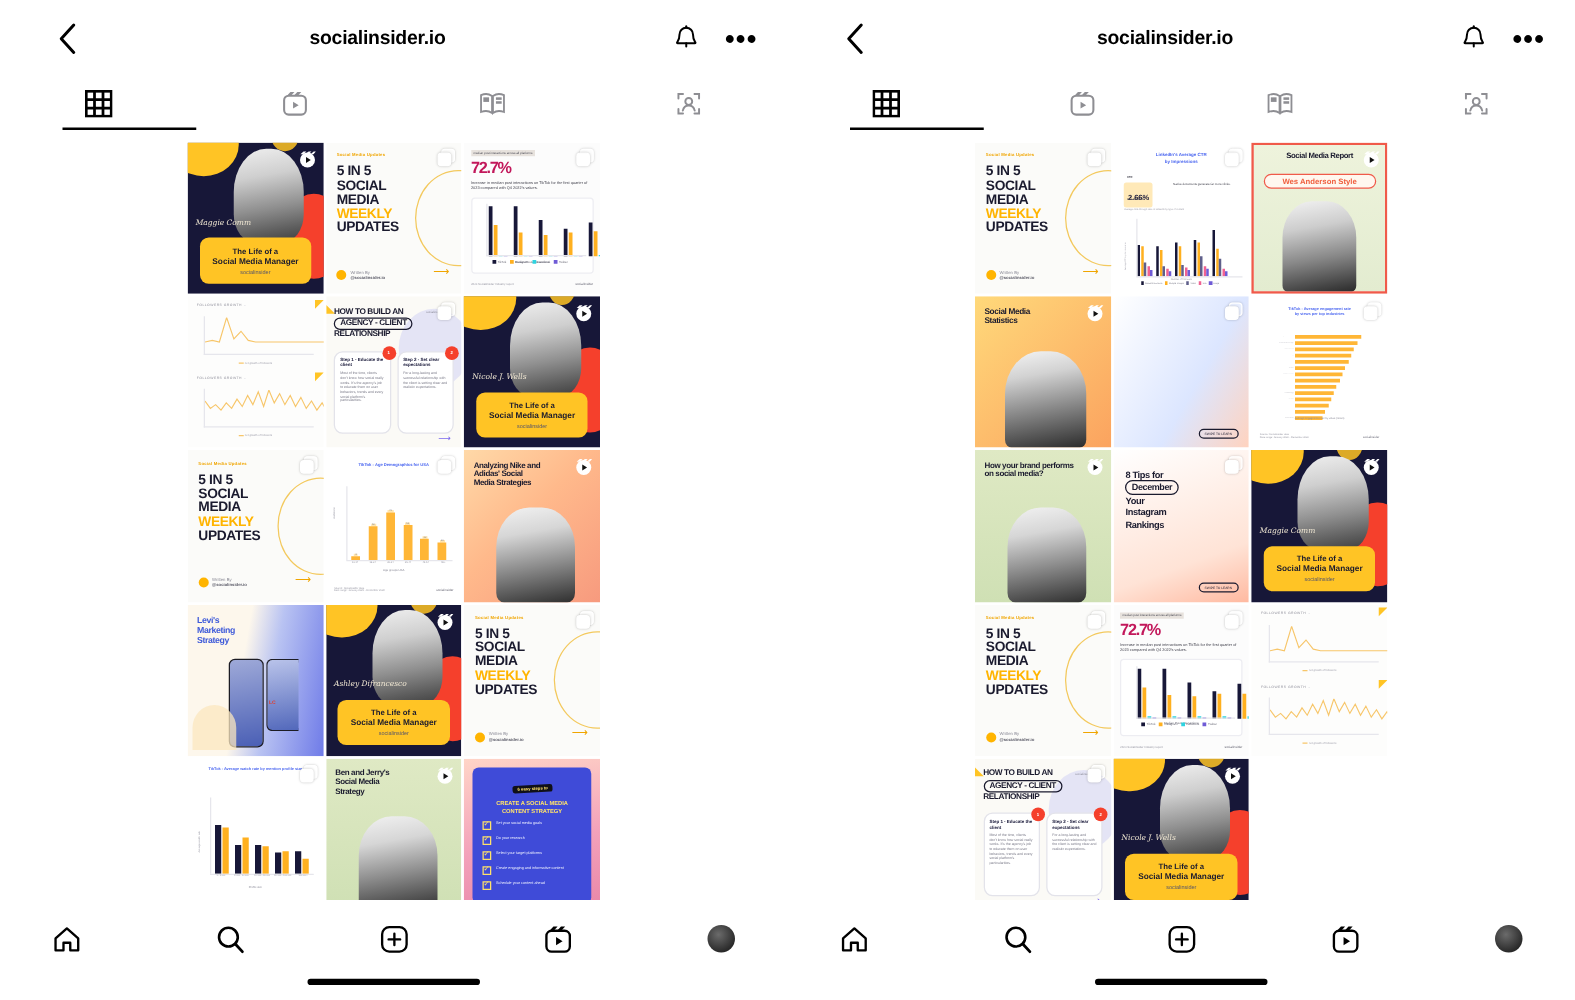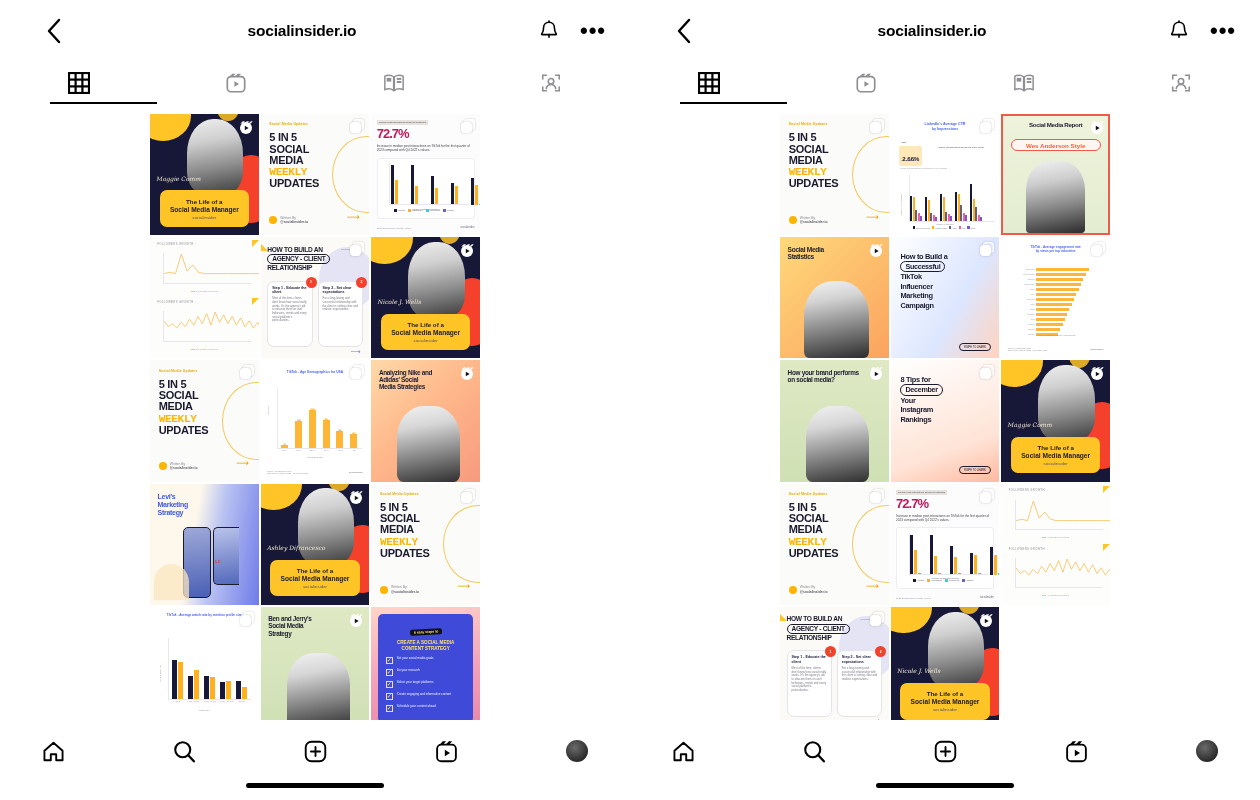--- a/index.html
+++ b/index.html
@@ -43,21 +43,21 @@
   .person { position:absolute; background-repeat:no-repeat; background-size:cover; filter:grayscale(1); }
   .cap { position:absolute; background:#ffc425; border-radius:7px; display:flex; flex-direction:column; align-items:center; justify-content:center; }
   .cap .l1 { font-weight:bold; color:#1a1a2e; }
   .cap .l2 { font-weight:bold; color:#1a1a2e; }
   .cap .brand { color:#55556b; }
   .script { position:absolute; color:#efe6d2; font-family:"DejaVu Serif", serif; font-style:italic; }
 
   .wht { background:#fbfbf9; }
   .kicker { position:absolute; color:#f0a500; font-weight:bold; }
   .bigttl { position:absolute; color:#1a1a2e; font-weight:bold; line-height:1.03; letter-spacing:-0.3px; }
-  .bigttl .hl { color:#ffb400;font-family:Liberation Mono, monospace; }
+  .bigttl .hl { color:#ffb400; }
   .byline { position:absolute; display:flex; align-items:center; gap:3px; }
   .bydot { width:8px; height:8px; border-radius:50%; background:#ffb400; }
   .bytxt { color:#8a8a96; line-height:1.25; }
   .arrow { position:absolute; color:#f0a500; }
   .ring { position:absolute; border:1.4px solid #f3c95e; border-radius:50%; }
 
   .statttl { position:absolute; color:#000; background:#e7e2dd; }
   .bigpct { position:absolute; color:#c2185b; font-weight:bold; letter-spacing:-1px; }
 
   .chartbox { position:absolute; background:#fff; border:1px solid #ededf2; border-radius:3px; }
@@ -819,21 +819,20 @@
                 <path d="M3.5 6.6 L7.2 3.2 L10.6 3.2 L7 6.6 Z" fill="#fff"></path>
                 <path d="M9.6 6.6 L13.3 3.2 L16.7 3.2 L13.1 6.6 Z" fill="#fff"></path>
                 <path d="M15.7 6.6 L19.4 3.2 L22 3.4 L19.2 6.6 Z" fill="#fff"></path>
                 <path d="M10.2 10 L16 13.5 L10.2 17 Z" fill="#111"></path>
               </svg></div>
           </div>
         </div>
         <div class="cell">
       <div class="inner">
             <div class="t gradblue">
-    <div class="hdline" style="left:9%;right:7%;top:12%;font-size:7.4px;line-height:1.28;">How to Build a<br><span class="pill" style="font-size:7.2px;">Successful</span><br>TikTok<br>Influencer<br>Marketing<br>Campaign</div>
     <div class="swipe" style="right:8%;bottom:6%;padding:1.5px 4px;font-size:2.6px;">SWIPE TO LEARN</div>
   </div>
             <div class="badge carousel">
       <span class="sq back"></span>
               <span class="sq front"></span>
             </div>
           </div>
         </div>
         <div class="cell">
       <div class="inner">

